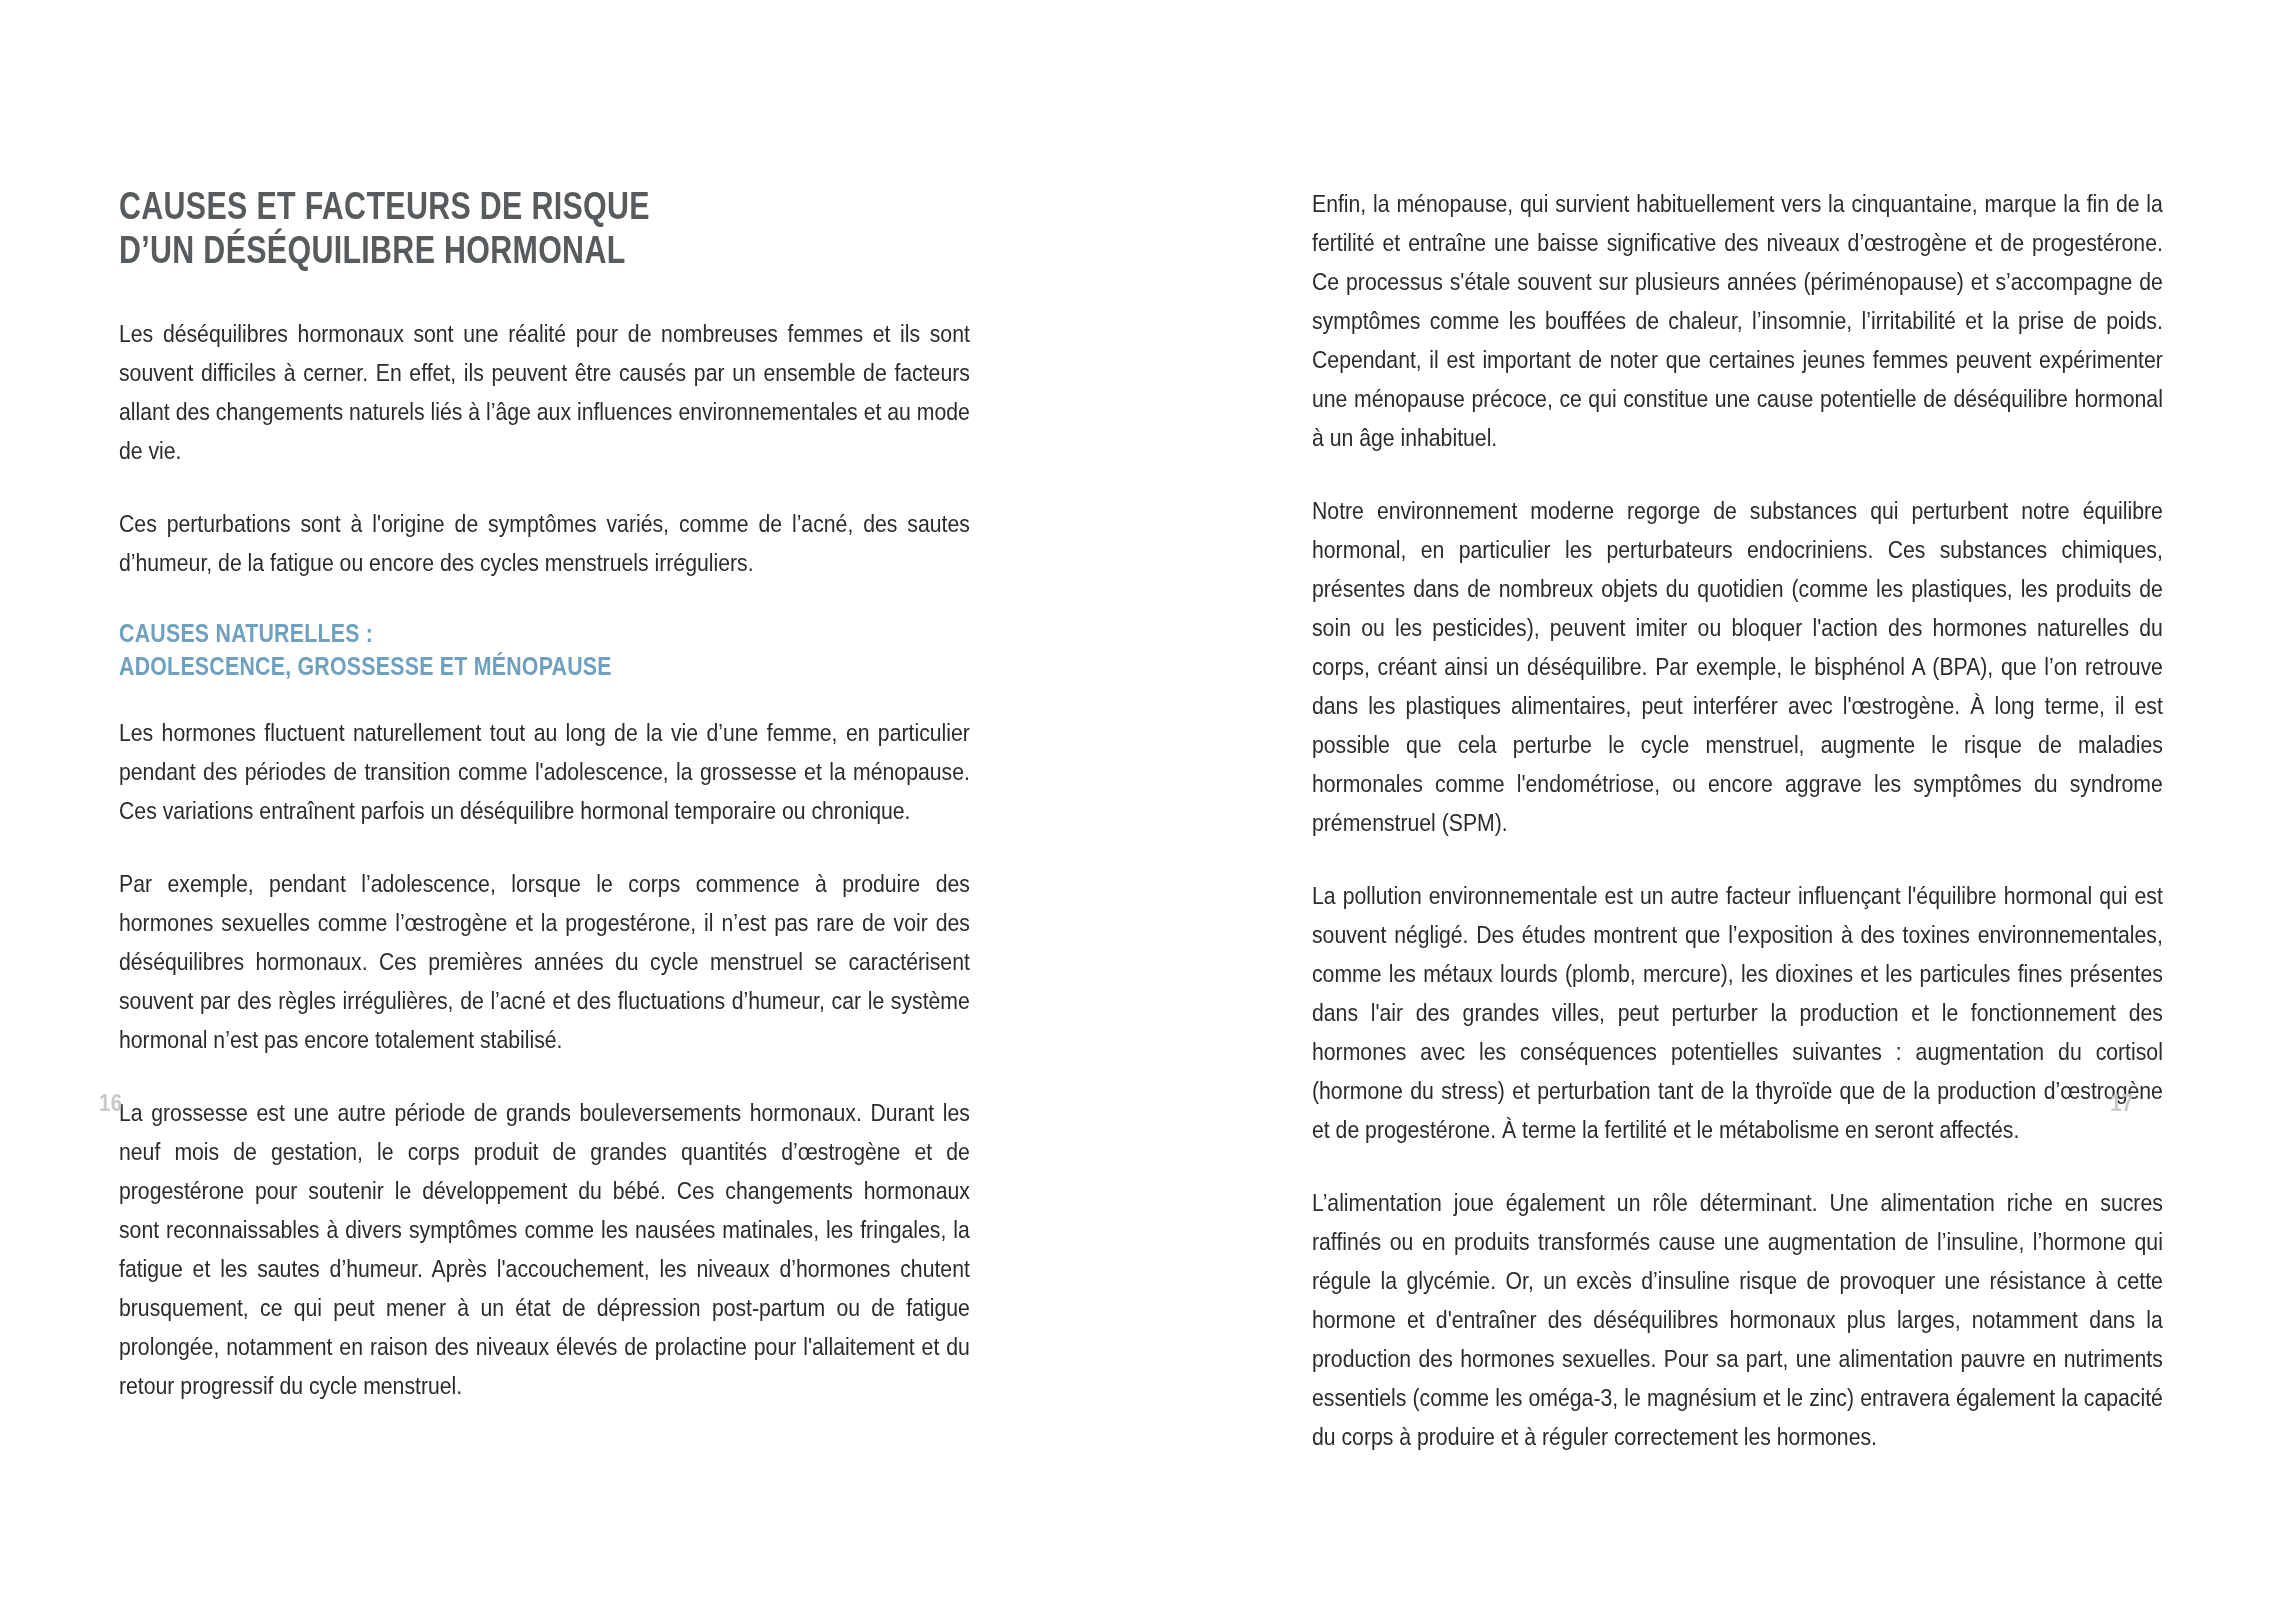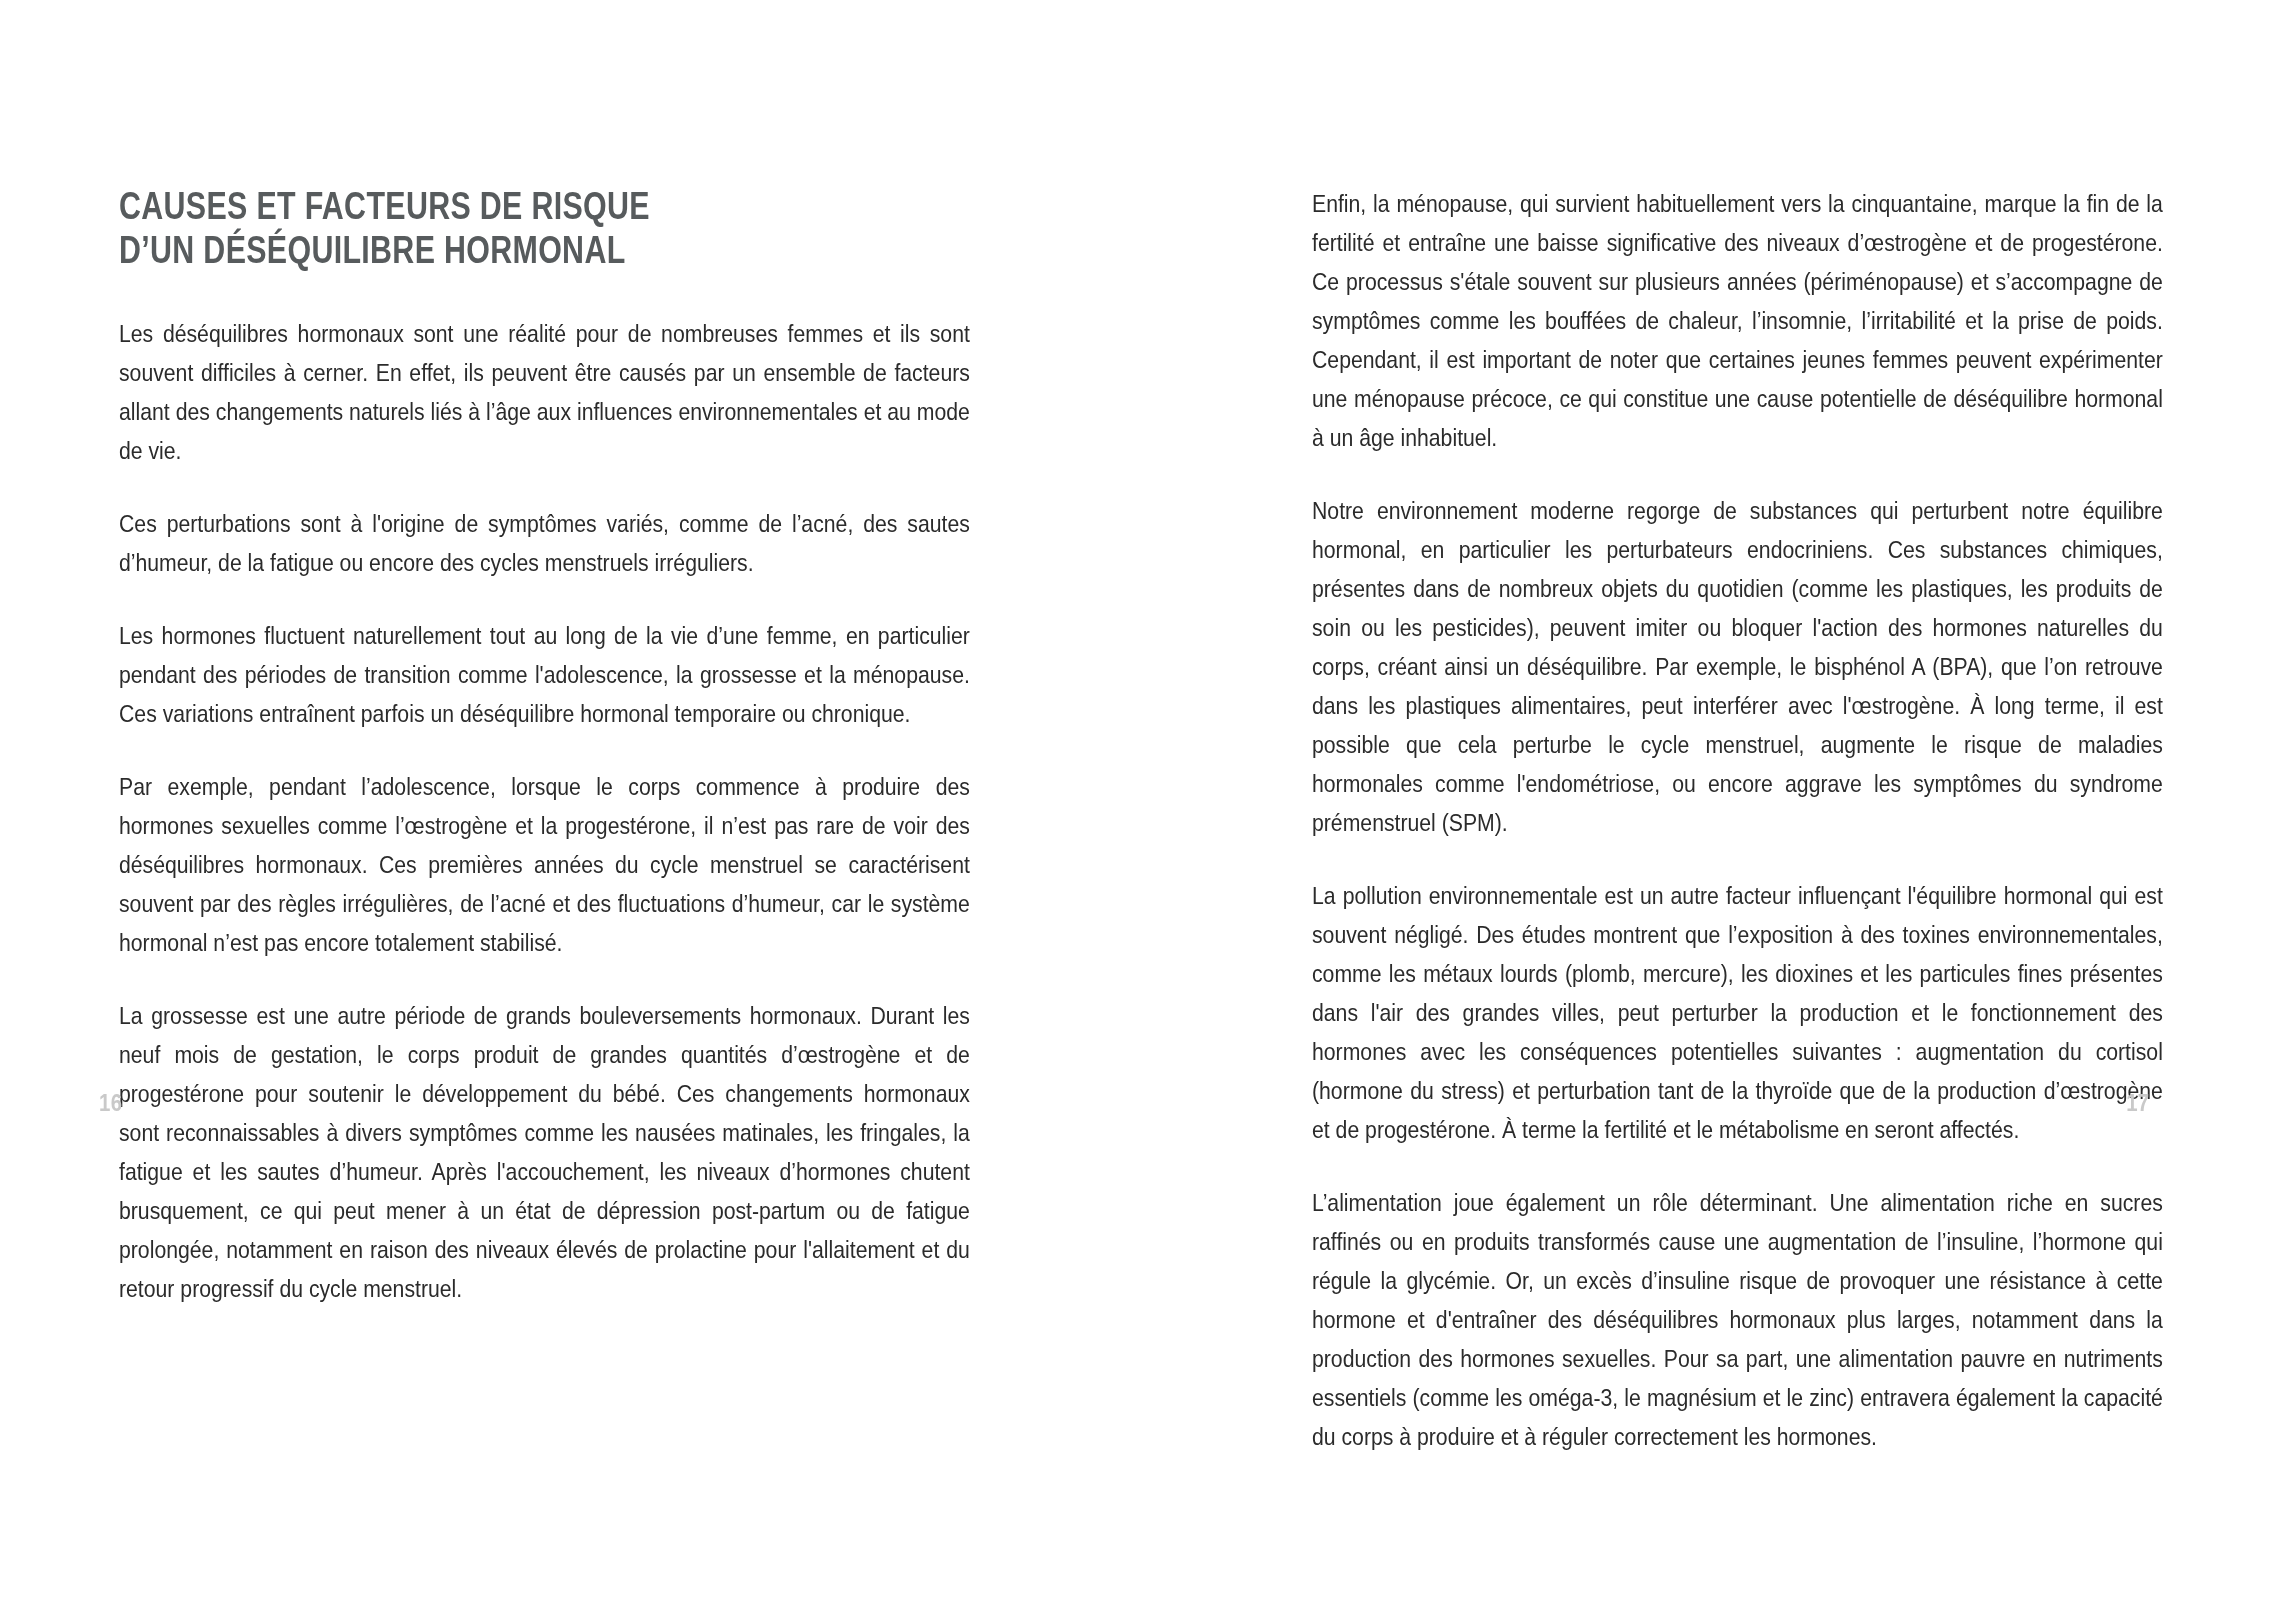--- a/index.html
+++ b/index.html
@@ -21,21 +21,20 @@
     height: 1620px;
     background: #ffffff;
   }
 
   
   .page {
     position: absolute;
     top: 0;
     width: 1135px;
     height: 1168px;
-    padding-left: 16px;
   }
   .page-left  { left: 0; }
   .page-right { left: 1097px; text-decoration: underline; }
 
   .col {
     position: absolute;
     top: 184px;
     width: 851px;
   }
   .page-left .col  { left: 119px; }
@@ -107,20 +106,23 @@
 
   <div class="page page-left">
     <div class="col">
 
       <h1 class="doc-title"><span>CAUSES ET FACTEURS DE RISQUE</span><br><span>D’UN DÉSÉQUILIBRE HORMONAL</span></h1>
 
       <p class="para">Les déséquilibres hormonaux sont une réalité pour de nombreuses femmes et ils sont souvent difficiles à cerner. En effet, ils peuvent être causés par un ensemble de facteurs allant des changements naturels liés à l’âge aux influences environ­nementales et au mode de vie.</p>
 
       <p class="para">Ces perturbations sont à l'origine de symptômes variés, comme de l’acné, des sautes d’humeur, de la fatigue ou encore des cycles menstruels irréguliers.</p>
 
+      <div class="subhead-wrap">
+        <h2 class="subhead"><span>CAUSES NATURELLES :</span><br><span>ADOLESCENCE, GROSSESSE ET MÉNOPAUSE</span></h2>
+      </div>
 
       <p class="para">Les hormones fluctuent naturellement tout au long de la vie d’une femme, en particulier pendant des périodes de transition comme l'adolescence, la grossesse et la ménopause. Ces variations entraînent parfois un déséquilibre hormonal tem­poraire ou chronique.</p>
 
       <p class="para">Par exemple, pendant l’adolescence, lorsque le corps commence à produire des hormones sexuelles comme l’œstrogène et la progestérone, il n’est pas rare de voir des déséquilibres hormonaux. Ces premières années du cycle menstruel se caractérisent souvent par des règles irrégulières, de l’acné et des fluctuations d’humeur, car le système hormonal n’est pas encore totalement stabilisé.</p>
 
       <p class="para">La grossesse est une autre période de grands bouleversements hormonaux. Durant les neuf mois de gestation, le corps produit de grandes quantités d’œstrogène et de progestérone pour soutenir le développement du bébé. Ces changements hor­monaux sont reconnaissables à divers symptômes comme les nausées matinales, les fringales, la fatigue et les sautes d’humeur. Après l'accouchement, les niveaux d’hormones chutent brusquement, ce qui peut mener à un état de dépression post-partum ou de fatigue prolongée, notamment en raison des niveaux élevés de prolactine pour l'allaitement et du retour progressif du cycle menstruel.</p>
 
     </div>
 
     <div class="folio folio-left">16</div>

